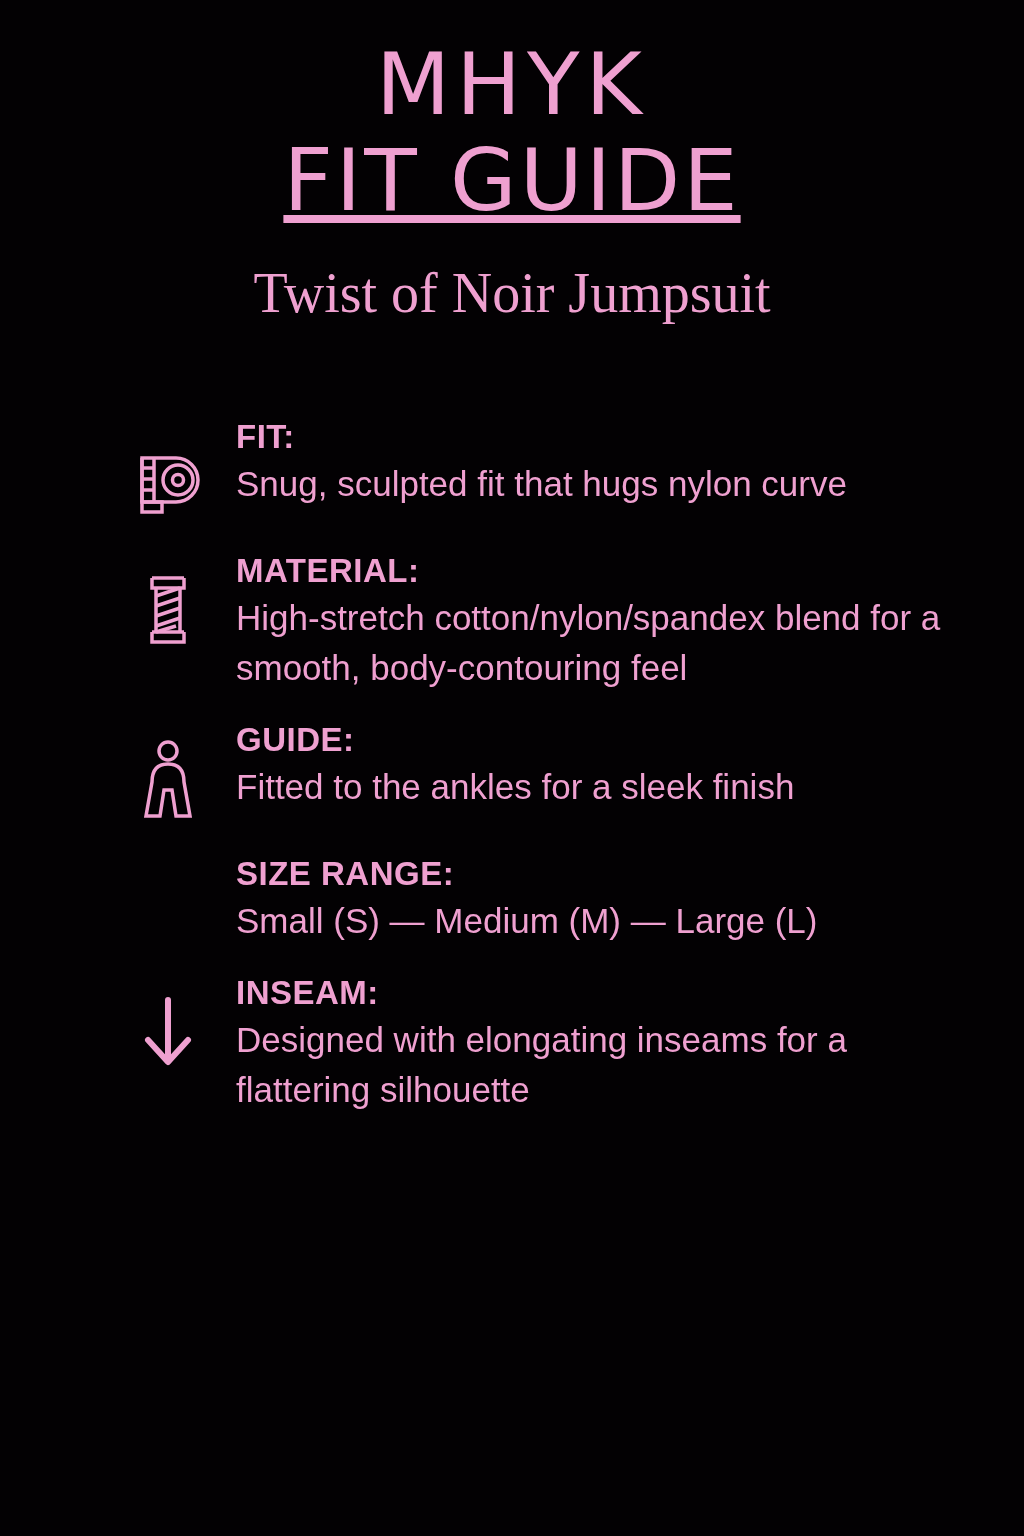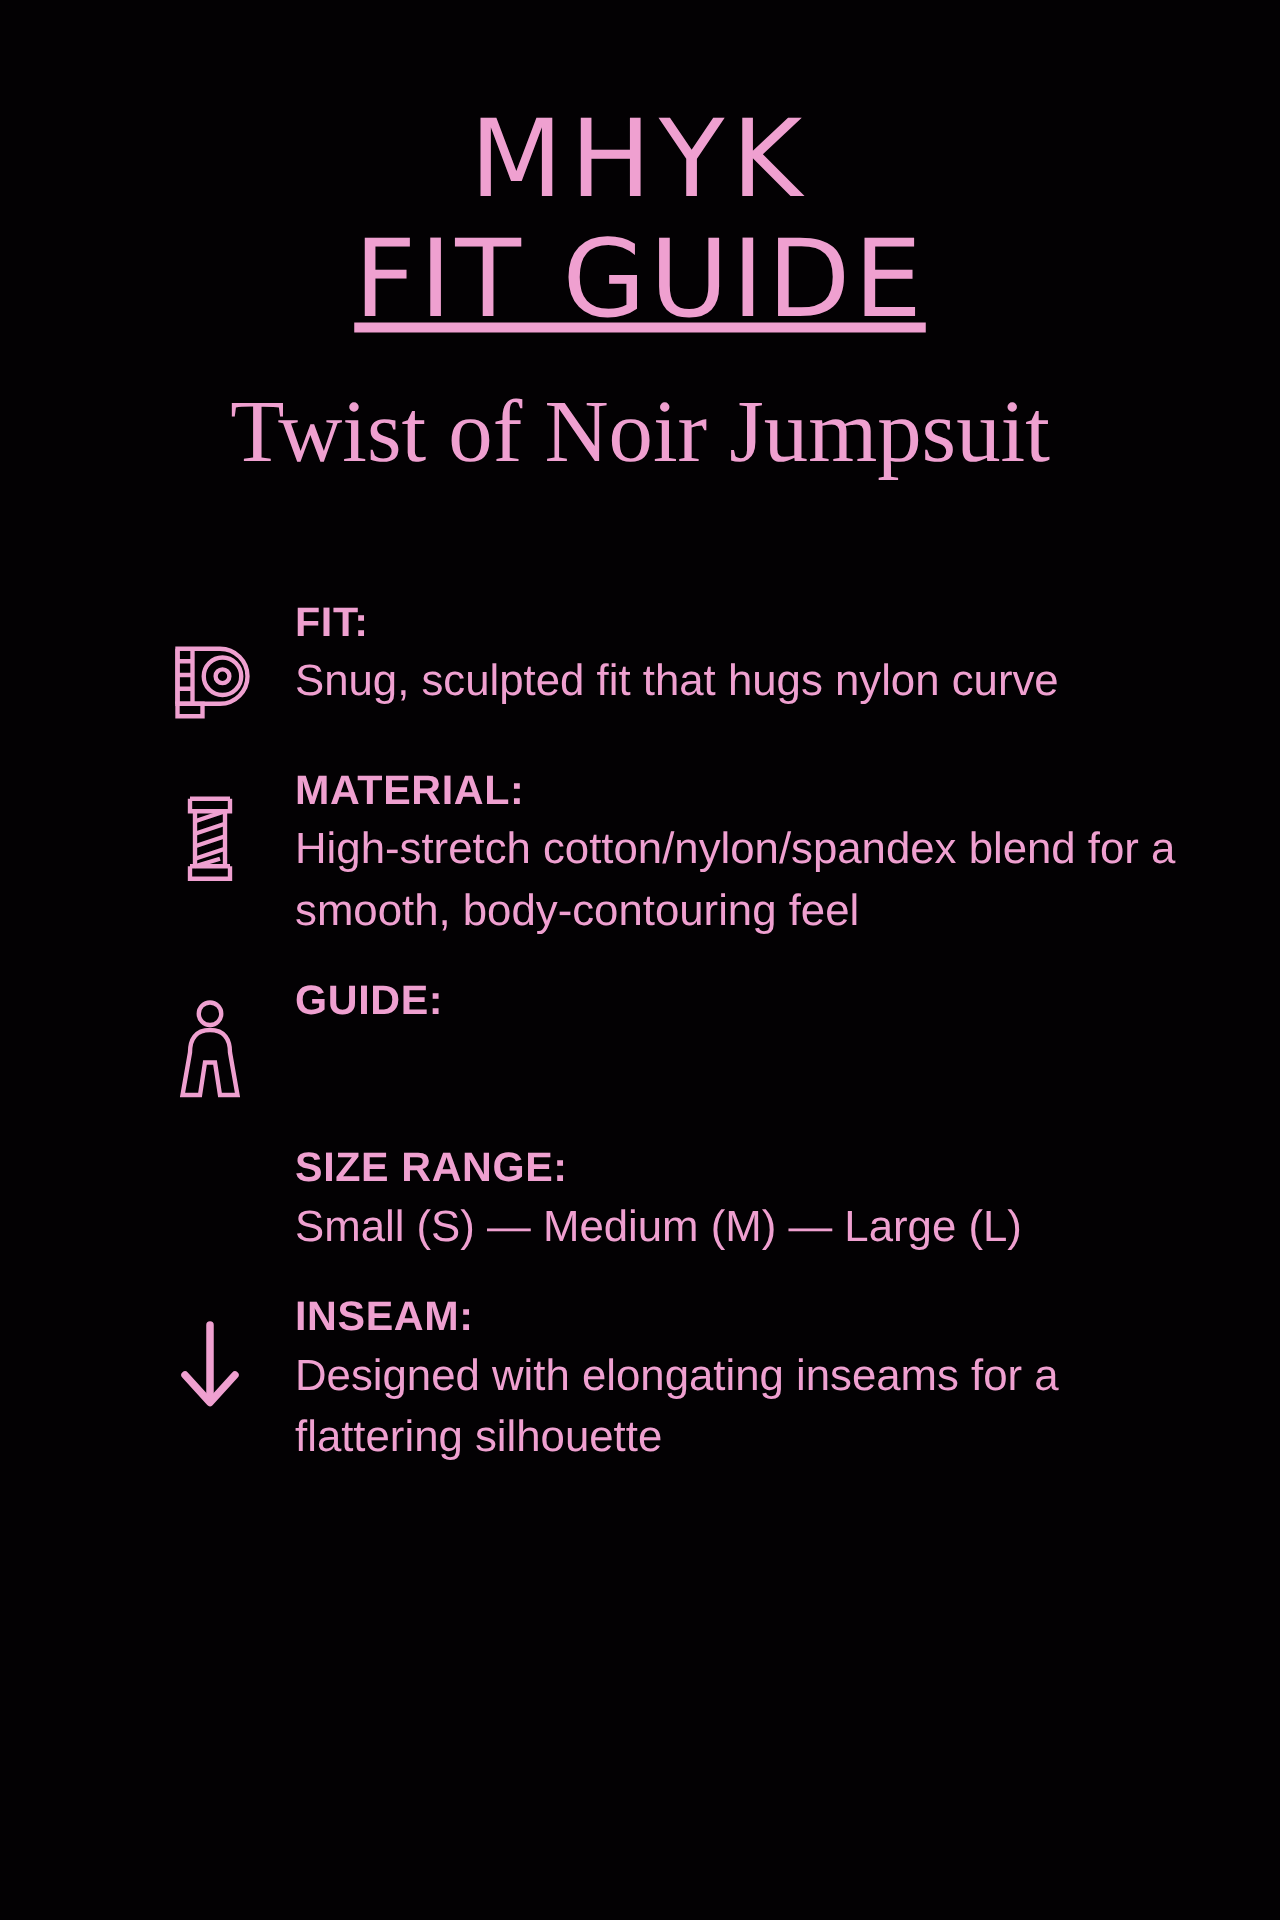--- a/index.html
+++ b/index.html
@@ -15,39 +15,39 @@
   }
   .page {
     position: relative;
     width: 1024px;
     height: 1536px;
     background: #030103;
     box-sizing: border-box;
   }
   .header {
     text-align: center;
-    padding-top: 80px;
+    padding-top: 36px;
   }
   .title-line {
     color: #efa0d0;
     font-family: "DejaVu Sans", sans-serif;
     font-weight: 400;
     font-size: 86px;
     letter-spacing: 6px;
     line-height: 1.12;
     margin: 0;
   }
   .title-line.second {
     letter-spacing: 3px;
     text-decoration: underline;
   }
   .subtitle {
     color: #efa0d0;
     font-family: "Liberation Serif", serif;
-    font-size: 71px;
+    font-size: 56px;
     font-weight: 400;
     margin: 34px 0 0 0;
     line-height: 1.1;
   }
   .sections {
     margin-top: 92px;
     padding: 0 28px 0 100px;
   }
   .section {
     display: flex;
@@ -139,20 +139,21 @@
       <div class="icon-cell">
         <span>
           <svg width="96" height="96" viewBox="0 0 96 96" fill="none" stroke="#efa0d0" stroke-width="3.5">
             <circle cx="48" cy="20" r="9"></circle>
             <path d="M48 33 c-12 0 -16 8 -16 18 l-6 34 h14 l4 -26 h8 l4 26 h14 l-6 -34 c0 -10 -4 -18 -16 -18 z"></path>
           </svg>
         </span>
       </div>
       <div class="text-cell">
         <p class="sec-label">GUIDE:</p>
+        <p class="sec-body">Fitted to the ankles for a sleek finish</p>
       </div>
     </div>
 
     <div class="section size-section">
       <div class="icon-cell"></div>
       <div class="text-cell">
         <p class="sec-label">SIZE RANGE:</p>
         <p class="sec-body">Small (S) — Medium (M) — Large (L)</p>
       </div>
     </div>

